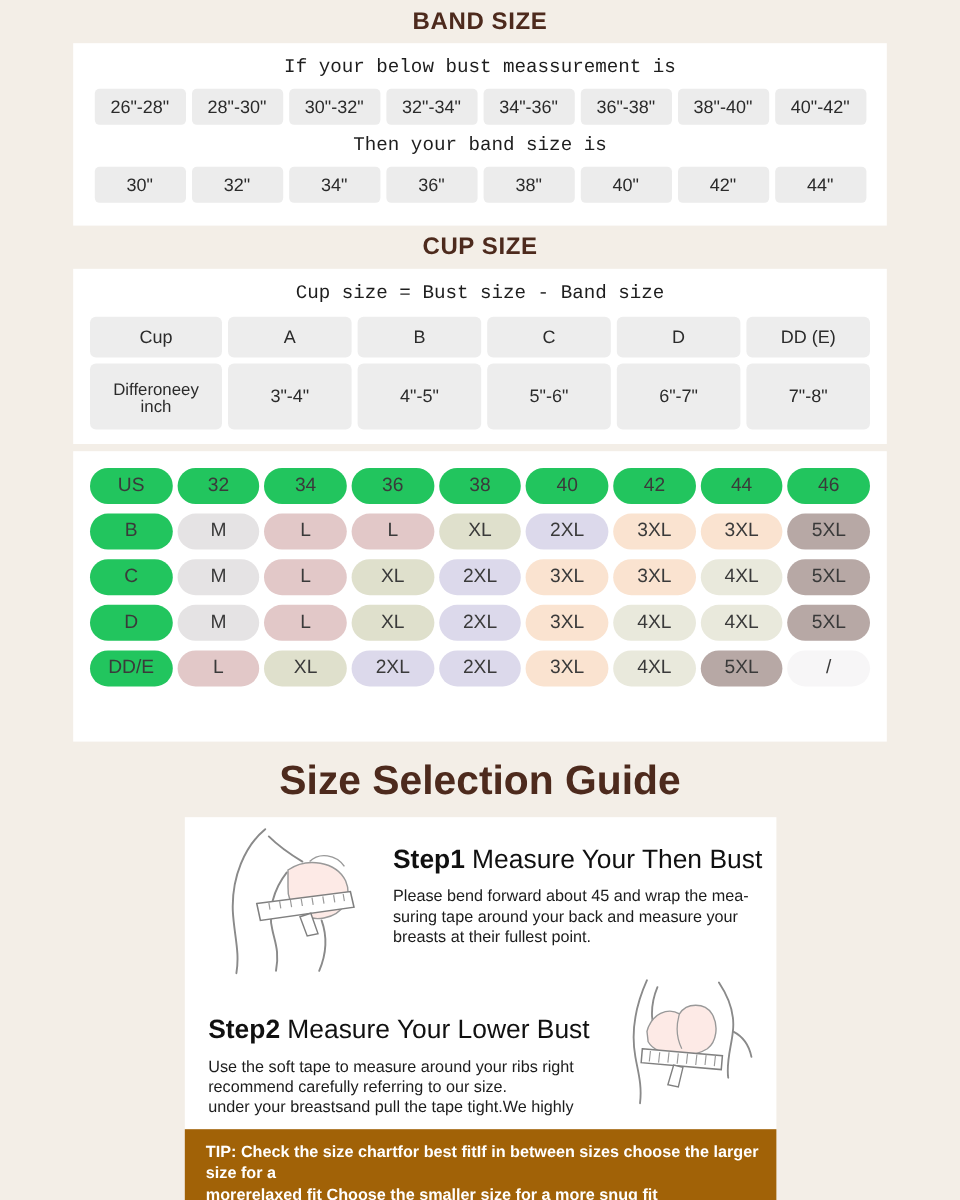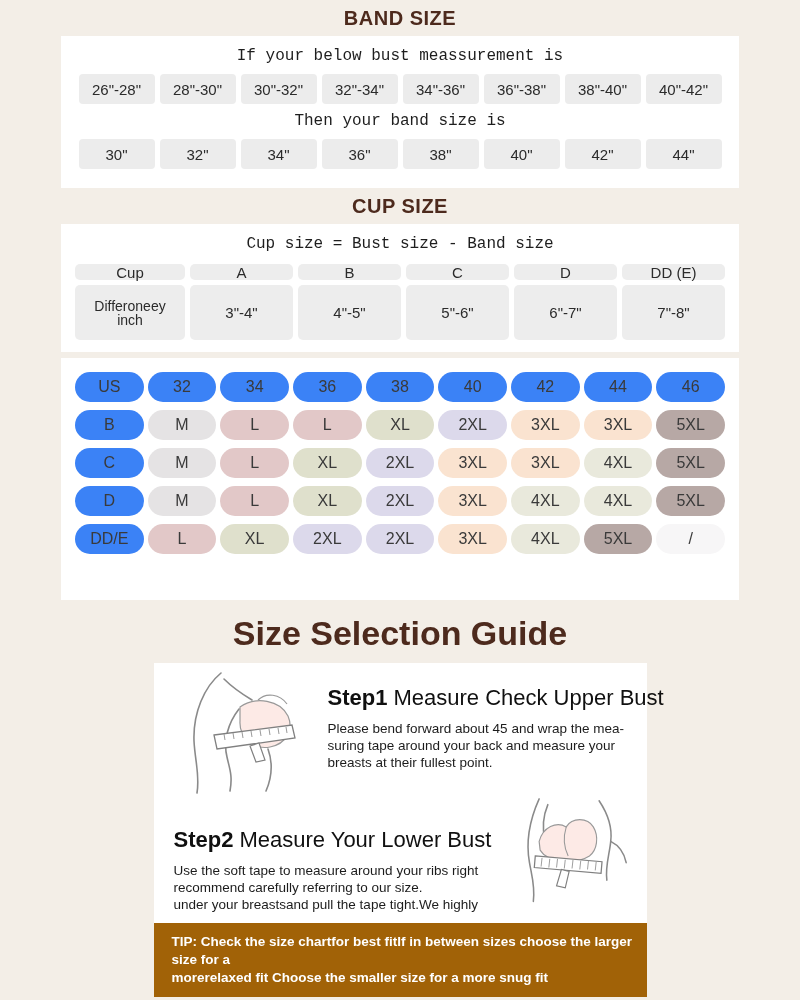--- a/index.html
+++ b/index.html
@@ -24,34 +24,34 @@
     width:76px;height:30px;border-radius:4px;background:#ececec;
     display:flex;align-items:center;justify-content:center;
     font-size:15px;color:#2b2b2b;flex:none;
   }
   
   .cup-grid{
     display:grid;grid-template-columns:110px repeat(5,1fr);
     gap:5px;margin-top:10px;
   }
   .cpill{
-    height:16px;border-radius:5px;background:#ededed;
+    height:34px;border-radius:5px;background:#ededed;
     display:flex;align-items:center;justify-content:center;
     font-size:15px;color:#2b2b2b;text-align:center;
   }
   .cpill.tall{height:55px;}
   .cpill .two-line{line-height:14px;font-size:14px;}
   
   .matrix-panel{padding:14px 14px 46px;}
   .matrix-grid{
     display:grid;grid-template-columns:repeat(9,1fr);
     column-gap:4px;row-gap:8px;
   }
   .mcell{
-    height:30px;border-radius:15px;background:#3b82f6;
+    height:30px;border-radius:15px;background:#22c55e;
     display:flex;align-items:center;justify-content:center;
     font-size:16px;color:#3a3a3a;
   }
   
   .guide-title{
     text-align:center;font-weight:bold;font-size:34px;color:#4d2a1d;
     margin:0;padding-top:14px;
   }
   .guide-panel{width:493px;margin:10px auto 0;background:#fff;}
   .step1{display:flex;padding:6px 6px 0 10px;}
@@ -186,21 +186,21 @@
         <path d="M104,80 C109,94 108,108 102,122"></path>
       </g>
       <path d="M76,38 C92,27 116,31 124,47 C130,61 122,75 106,78 C90,81 75,69 76,52 Z" fill="#fdeae6" stroke="#999" stroke-width="1.2"></path>
       <path d="M94,31 C102,23 116,25 123,35" fill="none" stroke="#999" stroke-width="1.2"></path>
       <polygon points="50,66 128,56 131,69 53,80" fill="#ffffff" stroke="#808080" stroke-width="1.3"></polygon>
       <path d="M60,65 L61,71 M69,64 L70,70 M78,63 L79,69 M87,62 L88,68 M96,61 L97,67 M105,60 L106,66 M114,59 L115,65 M122,58 L123,64" stroke="#9a9a9a" stroke-width="1" fill="none"></path>
       <polygon points="86,77 92,93 101,91 95,74" fill="#ffffff" stroke="#808080" stroke-width="1.2"></polygon>
     </svg>
     <div class="step1-text">
       <div class="step-heading">
-        <span class="b">Step1</span><span>Measure Check Upper Bust</span>
+        <span class="b">Step1</span><span>Measure Your Then Bust</span>
       </div>
       <div class="step-body">
         <div>Please bend forward about 45 and wrap the mea-</div>
         <div>suring tape around your back and measure your</div>
         <div>breasts at their fullest point.</div>
       </div>
     </div>
   </div>
 
   <div class="step2">

